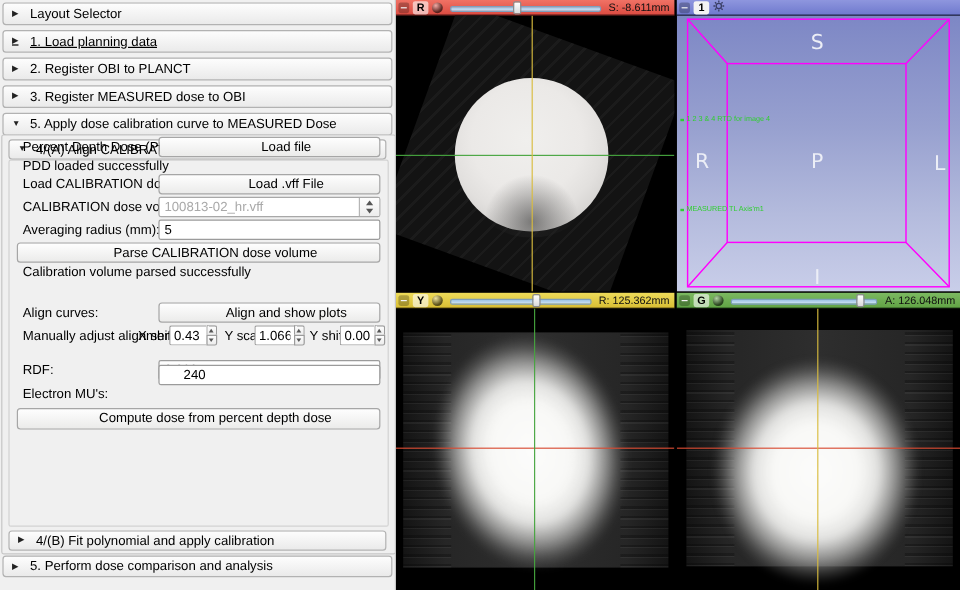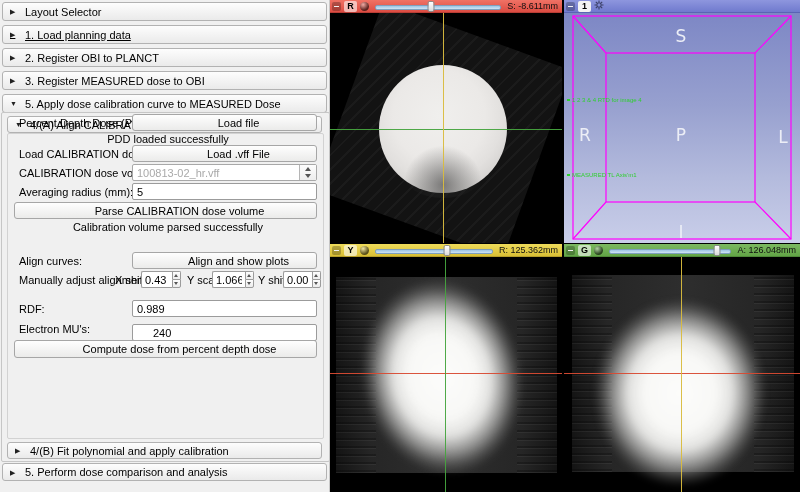--- a/index.html
+++ b/index.html
@@ -15,21 +15,21 @@
         display:flex;align-items:center;padding-left:7px;gap:7px;font-size:11px;color:#000;cursor:default;}
   .chdr .arrow{font-size:7px;color:#222;width:8px;flex:0 0 auto;line-height:1;}
   .sub{height:17px;font-size:11px;}
   .frame4{position:absolute;left:1px;top:112px;width:327px;height:348px;border:1px solid #c6c6c6;
           border-radius:2px;background:#f0f0f0;}
   .frame4a{position:absolute;left:7px;top:133px;width:315px;height:304px;border:1px solid #d2d2d2;border-radius:2px;}
   .flabel{position:absolute;font-size:11px;color:#000;white-space:nowrap;}
   .btn{position:absolute;box-sizing:border-box;height:17px;background:linear-gradient(#fefefe,#ebebea);
        border:1px solid #a6a6a6;border-radius:3px;font-size:11px;color:#000;
        display:flex;align-items:center;justify-content:center;cursor:default;white-space:nowrap;padding-left:28px;}
-  .status{position:absolute;left:19px;width:298px;text-align:center;font-size:11px;color:#000;}
+  .status{position:absolute;left:19px;width:298px;font-size:11px;color:#000;}
   .tinput{position:absolute;box-sizing:border-box;height:17px;border:1px solid #9b9b9b;border-radius:2px;
           background:#fff;font-size:11px;font-family:inherit;padding:0 4px;color:#000;outline:none;}
   .combo{position:absolute;box-sizing:border-box;height:17px;border:1px solid #a8a8a8;border-radius:2px;background:#fff;
          display:flex;align-items:stretch;}
   .combo .cval{flex:1;font-size:11px;color:#a9a9a9;padding:2px 0 0 4px;white-space:nowrap;overflow:hidden;}
   .combo .cspin{width:16px;border-left:1px solid #b5b5b5;display:flex;flex-direction:column;
                 align-items:center;justify-content:center;gap:3px;background:linear-gradient(#fdfdfd,#ededed);}
   .tri-up{width:0;height:0;border-left:3px solid transparent;border-right:3px solid transparent;border-bottom:4px solid #555;}
   .tri-dn{width:0;height:0;border-left:3px solid transparent;border-right:3px solid transparent;border-top:4px solid #555;}
   .spinbox{position:absolute;box-sizing:border-box;height:17px;display:flex;}
@@ -187,21 +187,21 @@
       <div class="sb">
           <span class="tri-dn"></span>
         </div>
     </div>
   </div>
 
   <div class="flabel" style="left:19px;top:303px;">RDF:</div>
   <input class="tinput" style="left: 132px; top: 300px; width: 185px;" value="0.989">
 
   <div class="flabel" style="left:19px;top:323px;">Electron MU's:</div>
-  <input class="tinput" style="left: 132px; top: 324px; width: 185px; padding-left: 20px;" value="240">
+  <input class="tinput" style="left: 132px; top: 304px; width: 185px; padding-left: 20px;" value="240">
 
   <div class="btn" style="left:14px;top:340px;width:303px;height:18px;">Compute dose from percent depth dose</div>
 
   <div class="chdr sub" style="top:442px;left:7px;width:315px;">
     <span class="arrow">▶</span>
     <span>4/(B) Fit polynomial and apply calibration</span>
   </div>
 
   <div class="chdr" style="top:463px;height:18px;">
     <span class="arrow">▶</span>

